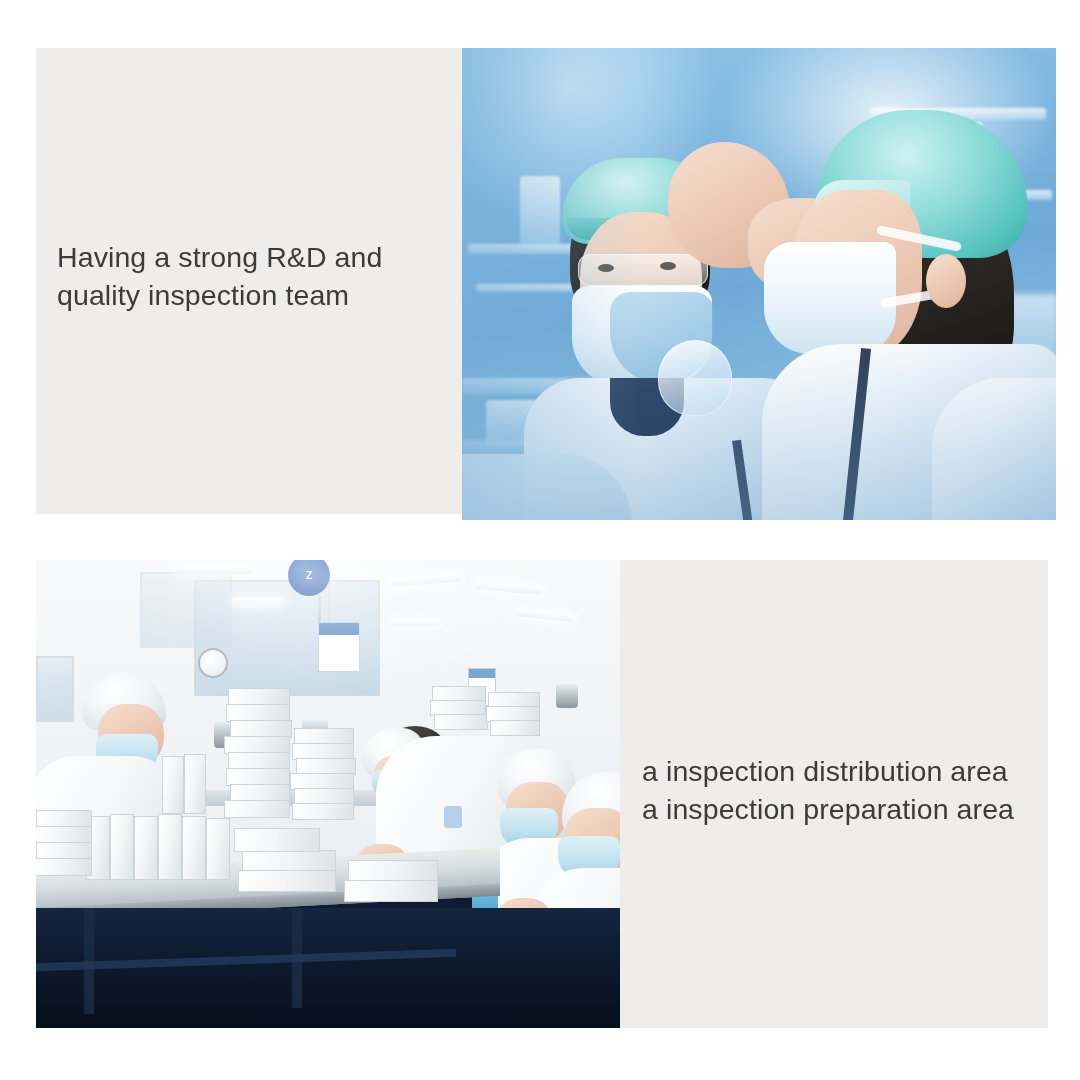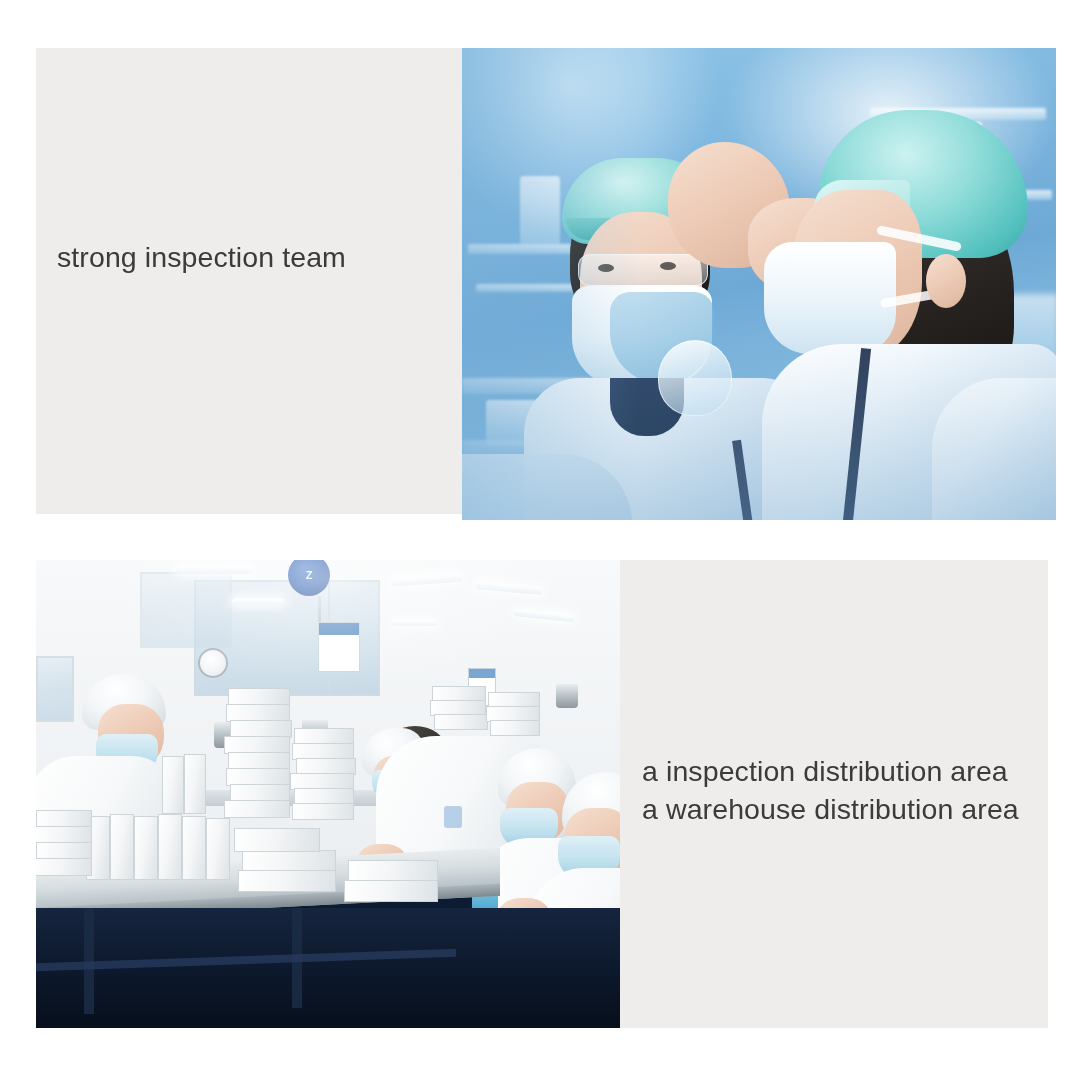--- a/index.html
+++ b/index.html
@@ -233,21 +233,22 @@
 </style>
 </head>
 <body>
 
 <div class="page">
 
   <div class="section-top">
 
     <div class="panel-gray-top">
       <div class="caption-top">
-        <span class="ln">strong inspection team</span>
+        <span class="ln">Having a strong R&amp;D and</span>
+        <span class="ln">quality inspection team</span>
       </div>
     </div>
 
     <div class="photo-top">
       <div class="scene">
         <div class="lab-bg"></div>
 
         <div class="shelf sh" style="left:6px;  top:196px; width:210px; height:10px;"></div>
         <div class="shelf sh" style="left:14px; top:236px; width:190px; height:8px;"></div>
         <div class="glassware sh" style="left:58px;  top:128px; width:40px; height:72px; border-radius:4px;"></div>
@@ -436,18 +437,18 @@
         <div class="box-w sh" style="left:308px; top:320px; width:92px; height:20px;"></div>
 
         <div class="sh" style="inset:0; left:0; top:0; width:584px; height:468px;
                     background:radial-gradient(ellipse 55% 35% at 50% 4%, rgba(255,255,255,.55), rgba(255,255,255,0) 70%);"></div>
       </div>
     </div>
 
     <div class="panel-gray-bottom">
       <div class="caption-bottom">
         <span class="ln">a inspection distribution area</span>
-        <span class="ln">a warehouse distribution area</span>
+        <span class="ln">a inspection preparation area</span>
       </div>
     </div>
   </div>
 
 </div>
 
 </body></html>

